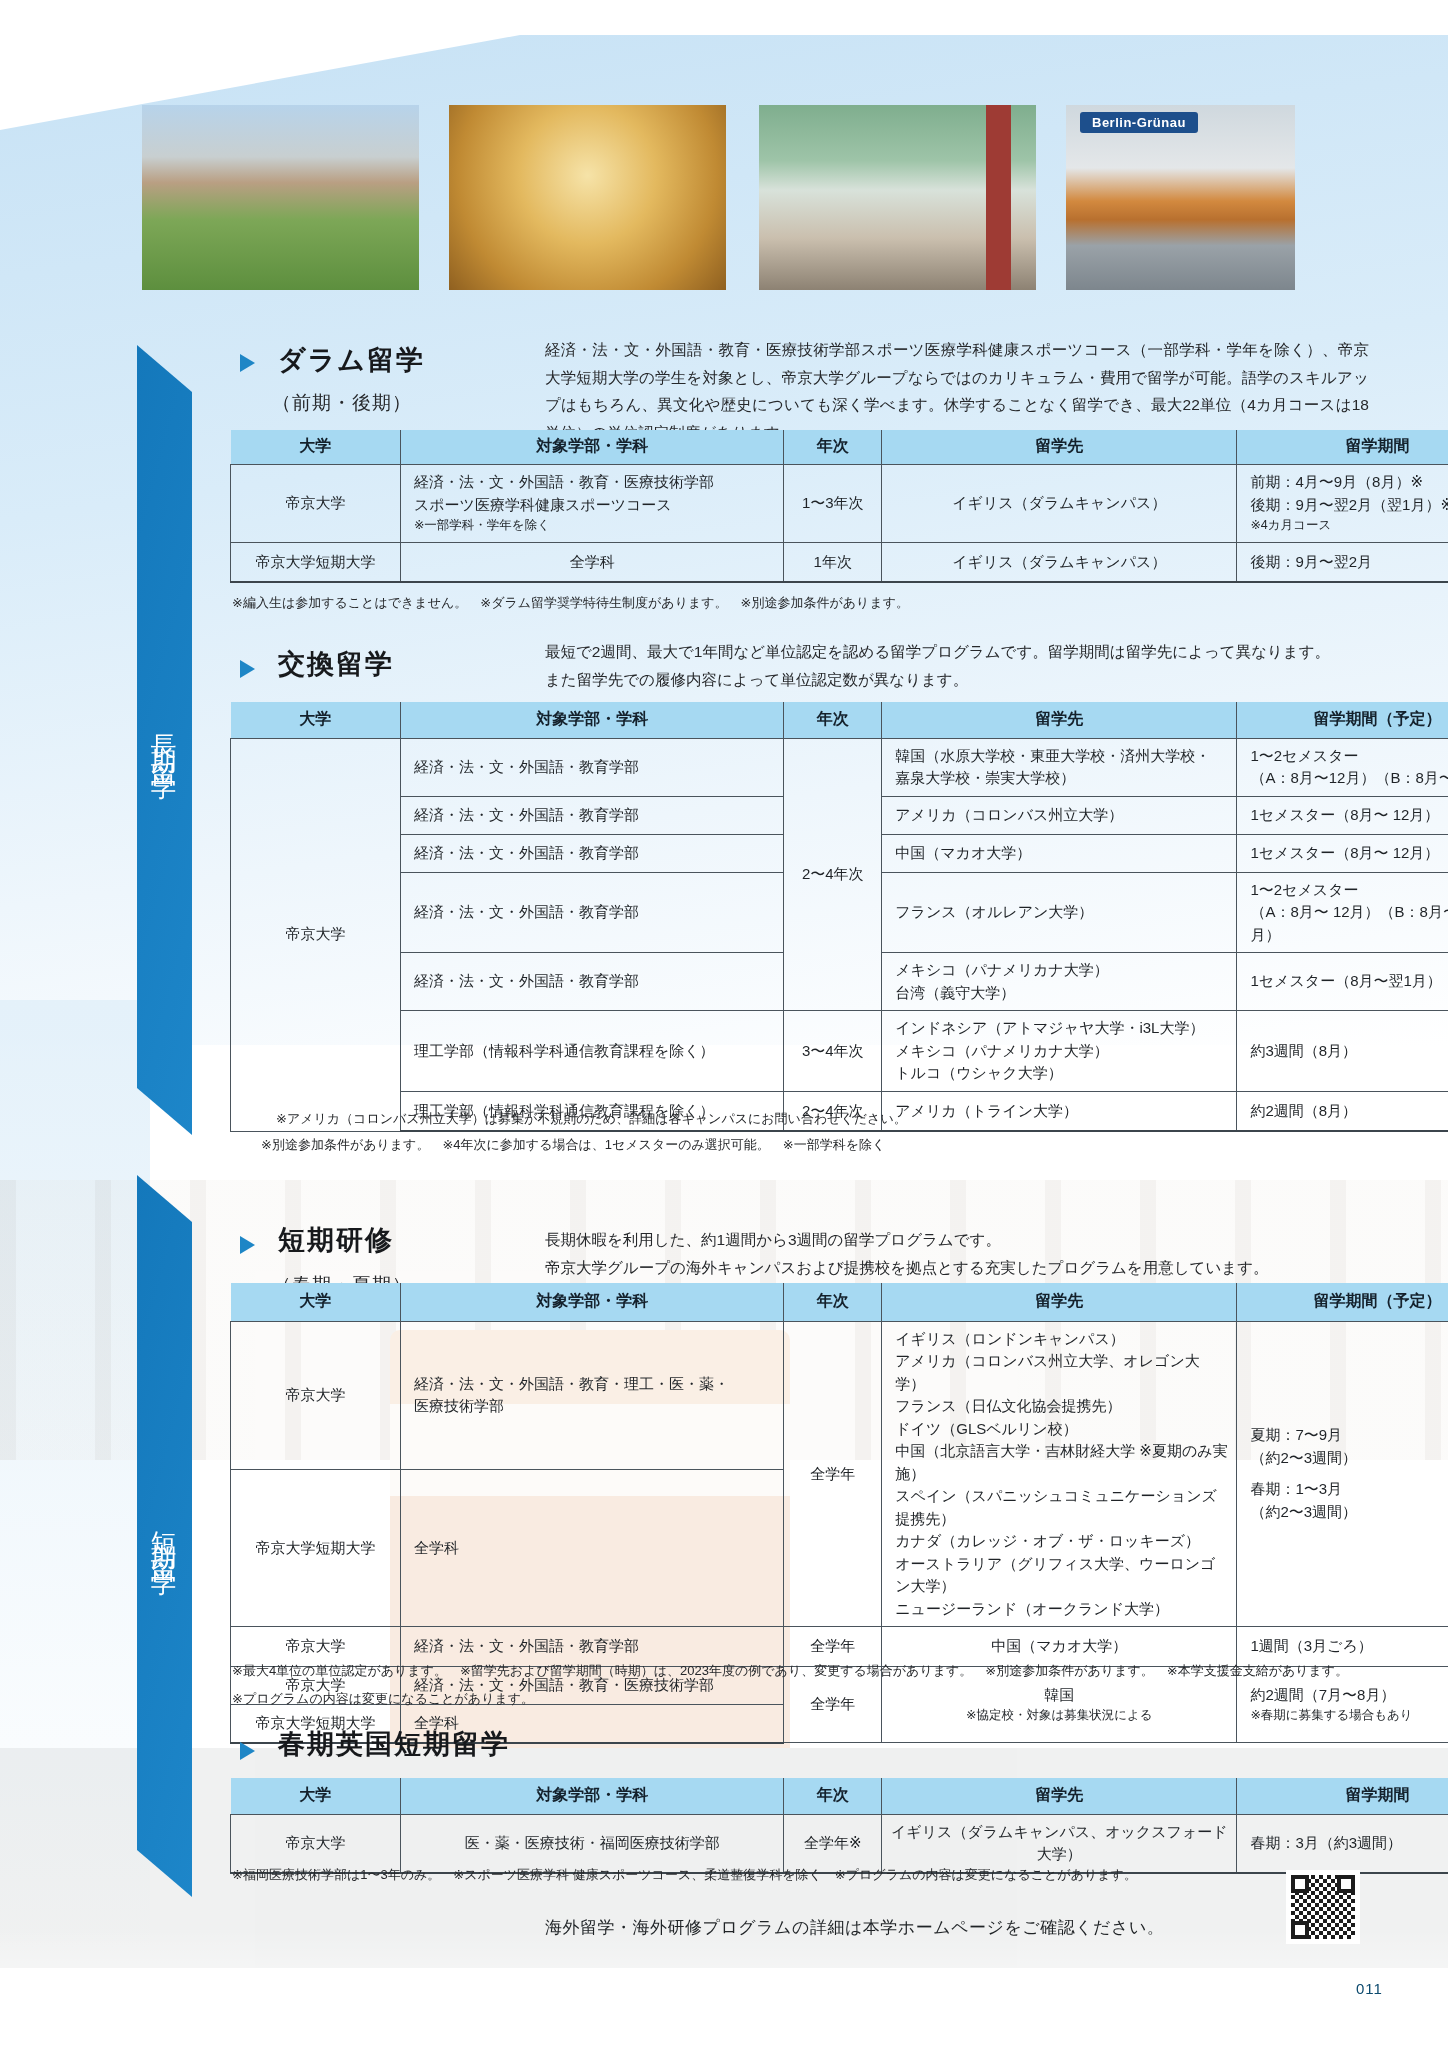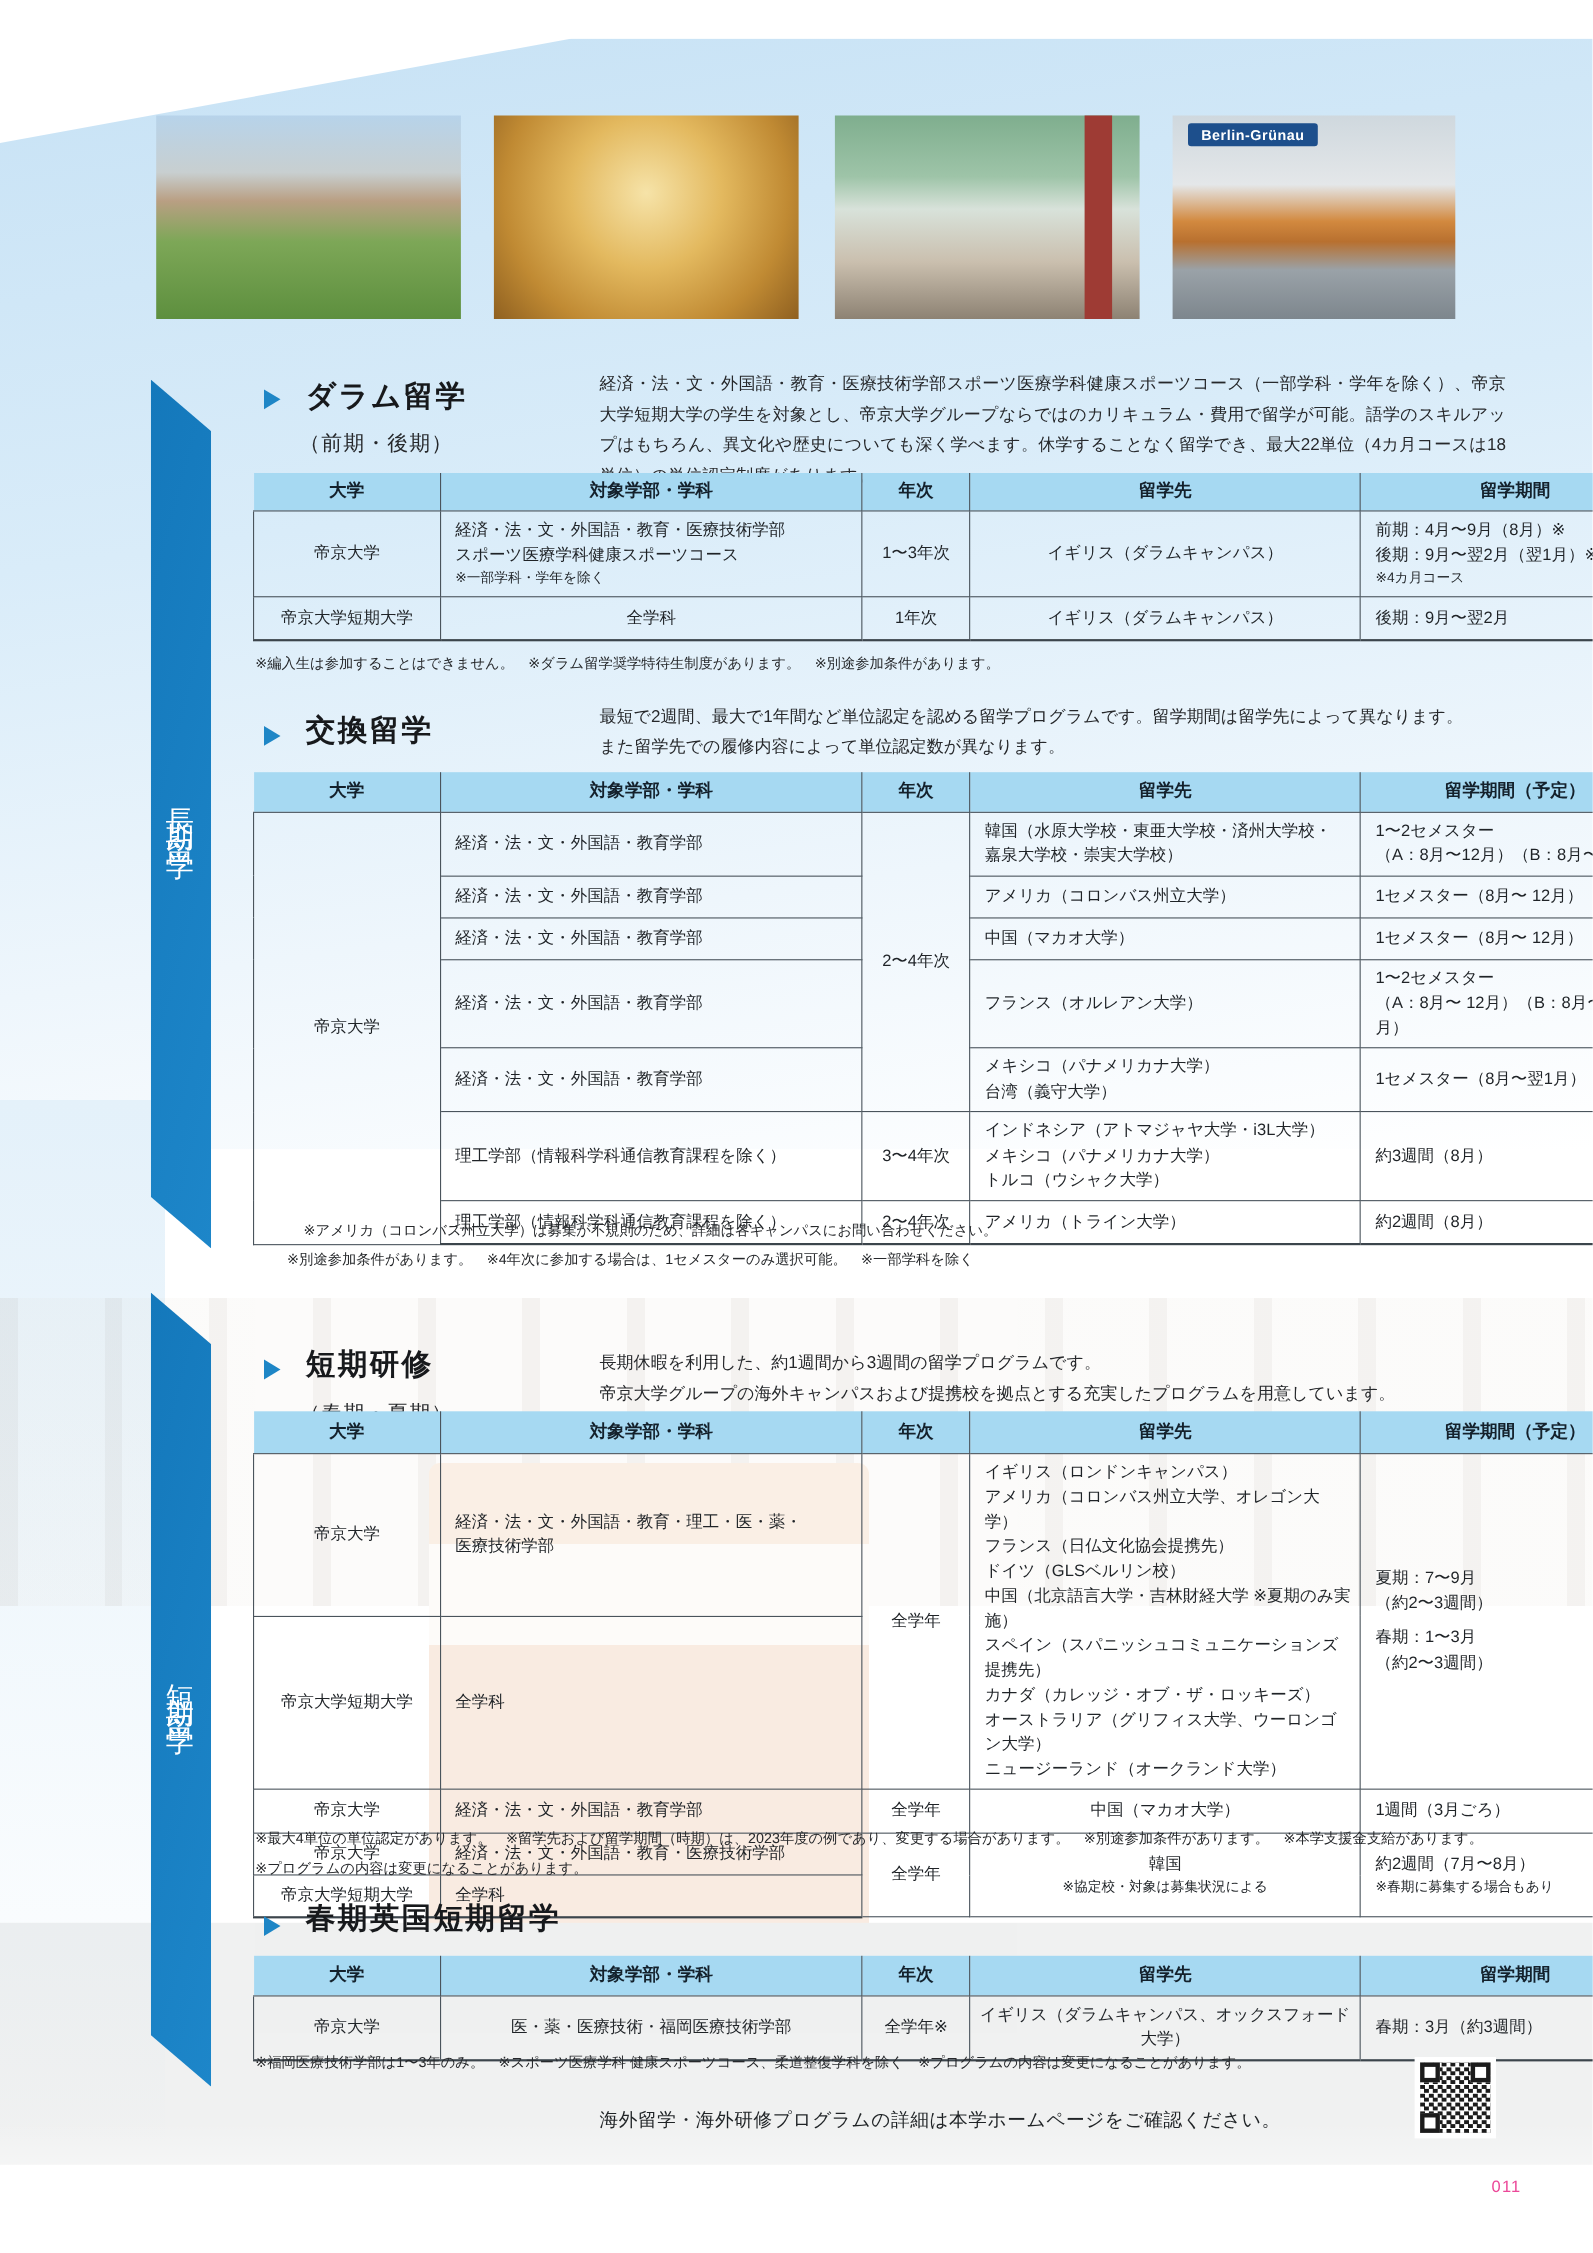--- a/index.html
+++ b/index.html
@@ -20,21 +20,21 @@
   .bg-road{position:absolute;left:0;bottom:0;width:100%;height:220px;background:#9b9ea2;}
   .bg-fade{position:absolute;left:0;bottom:-1px;width:100%;height:120px;
     background:linear-gradient(180deg,rgba(255,255,255,0),#fff);}
 
   
   .photo{position:absolute;top:105px;height:185px;}
   .p1{left:142px;width:277px;background:linear-gradient(180deg,#b7d3ea 0%,#c8cfd0 28%,#b99f83 42%,#7da757 62%,#5d8f3e 100%);}
   .p2{left:449px;width:277px;background:radial-gradient(circle at 50% 38%,#f6e3a8 0%,#e3b95f 38%,#c08a33 72%,#8f6020 100%);}
   .p3{left:759px;width:277px;background:linear-gradient(180deg,#7fae8e 0%,#9ec4a8 30%,#d8e2da 46%,#cabfae 72%,#8d8273 100%);}
   .p3::after{content:"";position:absolute;right:9%;top:0;width:9%;height:100%;background:#9e3b34;}
-  .p4{left:1066px;width:229px;background:linear-gradient(180deg,#cfd8de 0%,#e4e7e9 34%,#d2893f 52%,#b8702f 62%,#9aa2a8 76%,#7d868d 100%);padding-left:28px;}
+  .p4{left:1066px;width:229px;background:linear-gradient(180deg,#cfd8de 0%,#e4e7e9 34%,#d2893f 52%,#b8702f 62%,#9aa2a8 76%,#7d868d 100%);}
   .station-sign{position:absolute;left:14px;top:7px;padding:3px 12px;background:#1d4f8c;color:#fff;
     font-size:13px;font-weight:bold;border-radius:3px;letter-spacing:.5px;}
 
   
   .ribbon{position:absolute;left:137px;width:55px;display:flex;align-items:center;justify-content:center;
     background:linear-gradient(105deg,var(--accent,#1478bb),#1d86c9);}
   .r1{top:345px;height:790px;clip-path:polygon(0 0,100% 47px,100% 100%,0 calc(100% - 47px));}
   .r2{top:1175px;height:722px;clip-path:polygon(0 0,100% 47px,100% 100%,0 calc(100% - 47px));}
   .vtxt{writing-mode:vertical-rl;text-orientation:upright;color:#fff;font-size:26px;letter-spacing:13px;}
 
@@ -63,21 +63,21 @@
 
   
   .bottom-note{position:absolute;left:545px;top:1916px;font-size:17px;color:#1f2326;letter-spacing:.5px;}
   .qr{position:absolute;left:1286px;top:1870px;width:74px;height:74px;background:#fff;padding:5px;box-sizing:border-box;}
   .qr-inner{position:relative;width:100%;height:100%;
     background:repeating-conic-gradient(#1c1c1c 0 25%,#fff 0 50%) 0 0/8px 8px;}
   .qr-inner i{position:absolute;width:18px;height:18px;background:#fff;border:4px solid #1c1c1c;box-sizing:border-box;}
   .qr-inner i:nth-child(1){left:0;top:0;}
   .qr-inner i:nth-child(2){right:0;top:0;}
   .qr-inner i:nth-child(3){left:0;bottom:0;}
-  .page-num{position:absolute;left:1356px;top:1980px;font-size:15px;color:#ec4899;letter-spacing:1px;}
+  .page-num{position:absolute;left:1356px;top:1980px;font-size:15px;color:#0c4a6e;letter-spacing:1px;}
 </style>
 </head>
 <body>
 
 <div class="page">
 
   <div class="bg-blue"></div>
   <div class="bg-left"></div>
   <div class="bg-photo">
     <div class="bg-buildings"></div>

